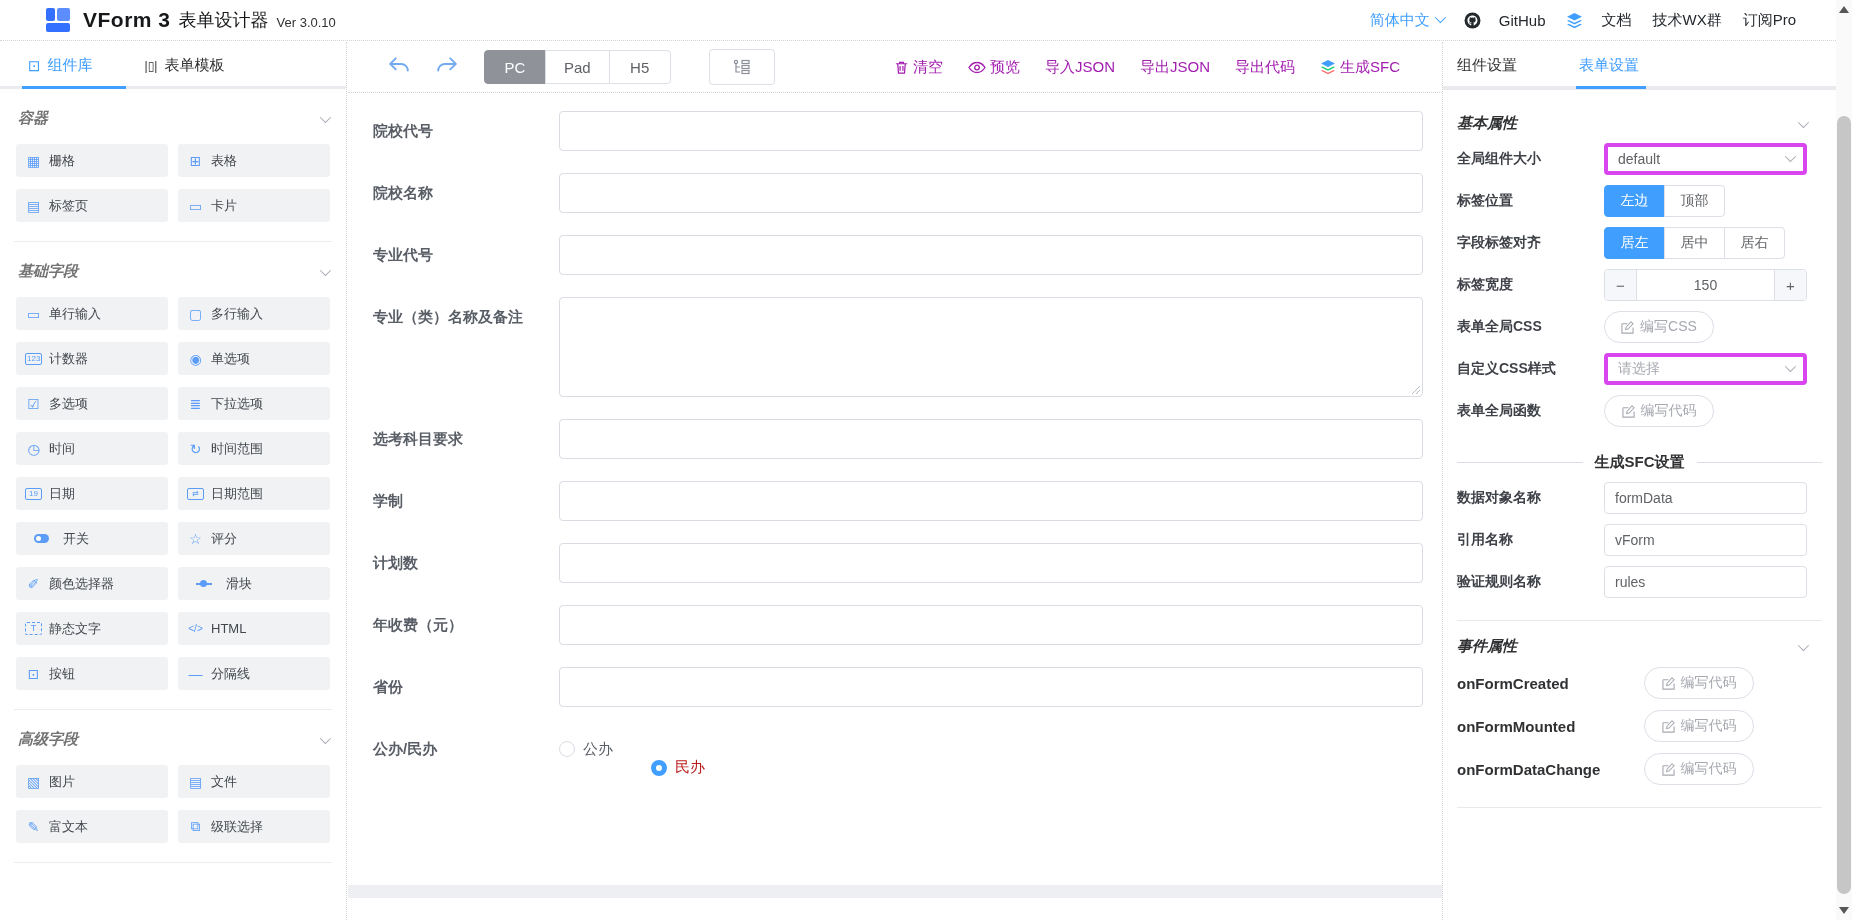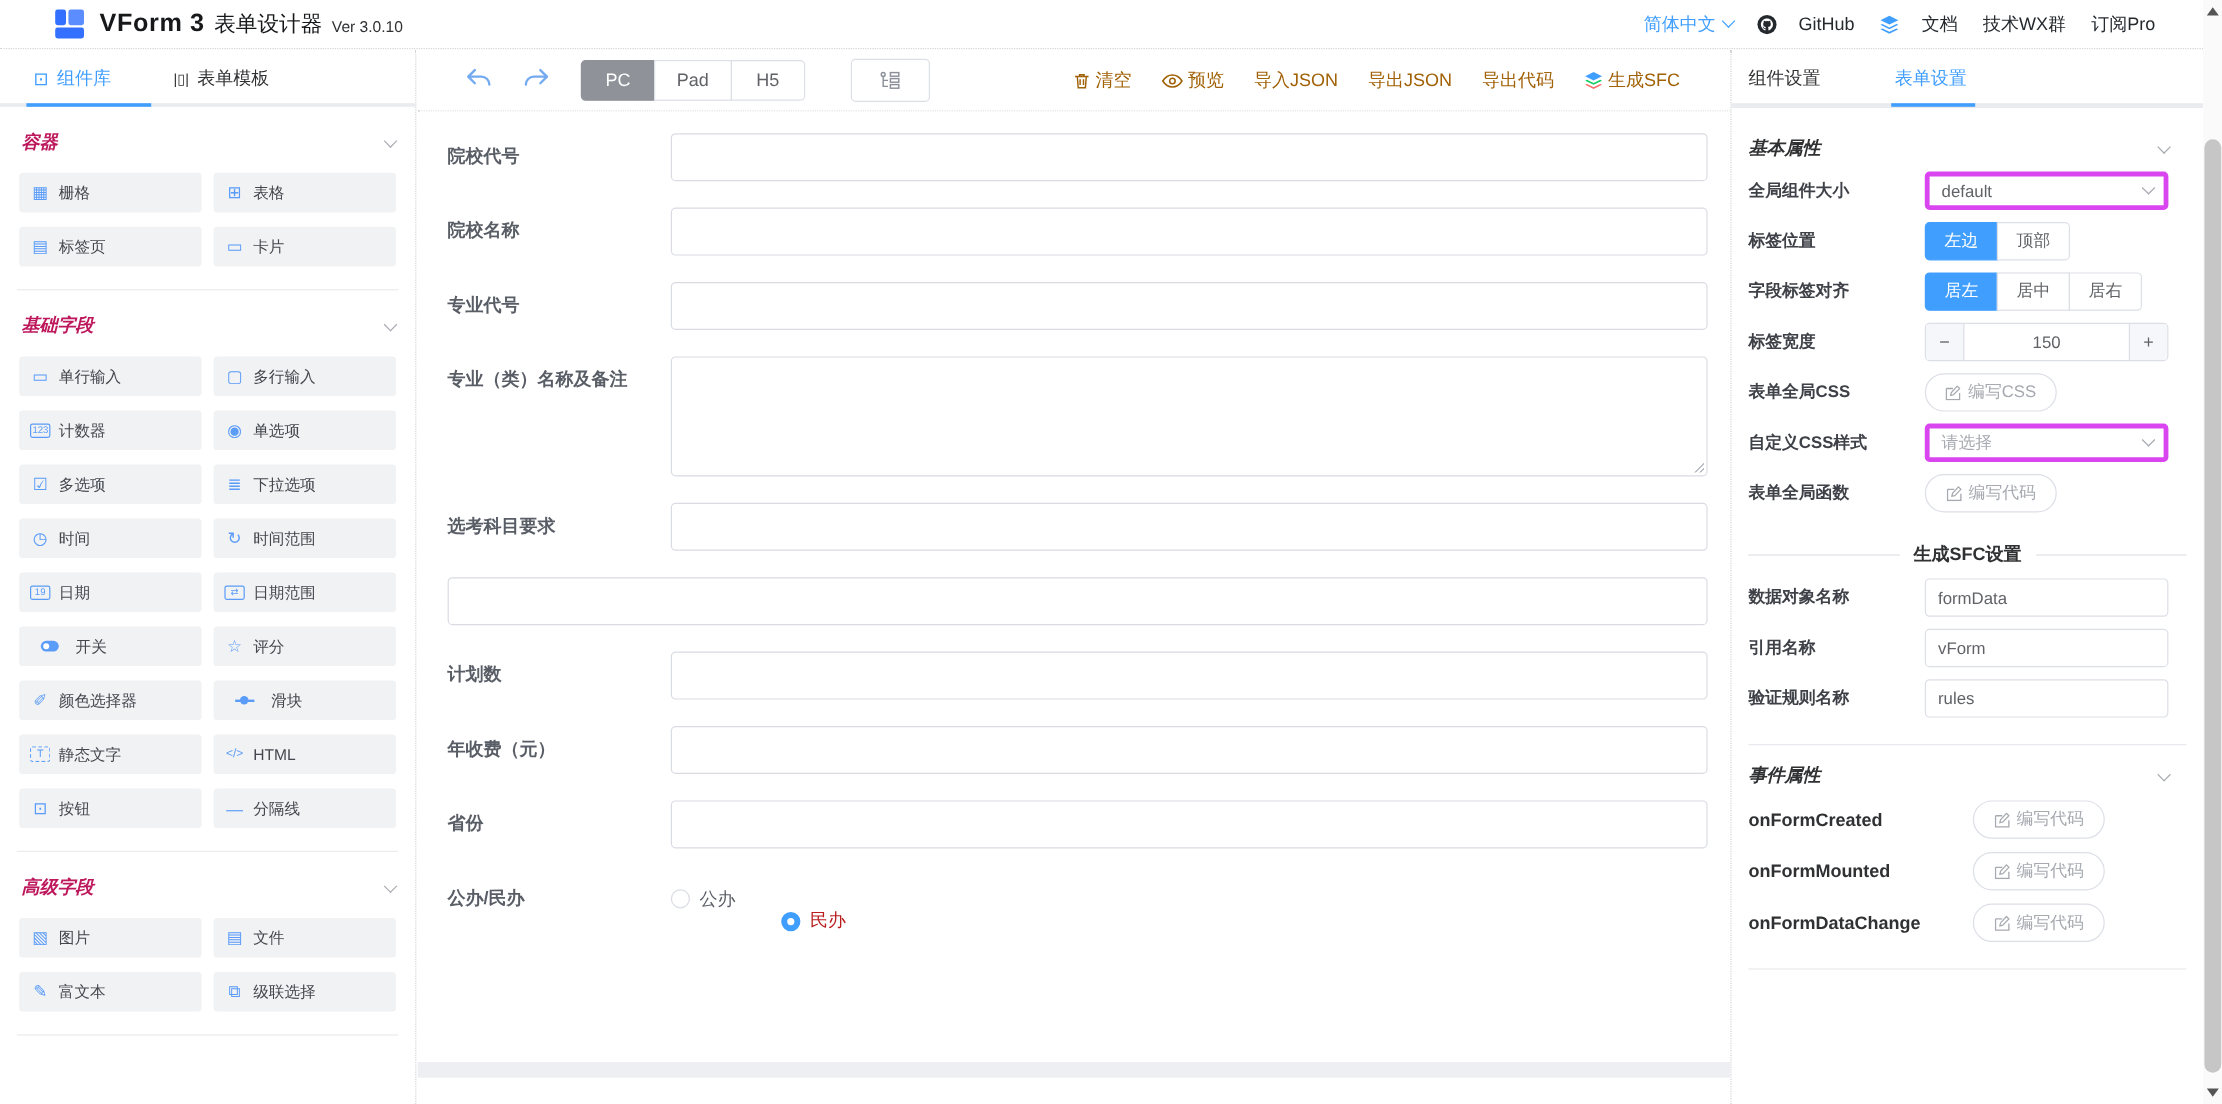--- a/index.html
+++ b/index.html
@@ -36,21 +36,21 @@
   .s-tabs { display:flex; gap:52px; height:47px; align-items:center; position:relative; padding-left:12px; }
   .s-tab { display:flex; align-items:center; gap:7px; font-size:15px; color:#303133; cursor:pointer; }
   .s-tab .ticon { font-size:15px; }
   .s-tab.active { color:#409eff; }
   .tab-track { position:absolute; left:-16px; right:-16px; bottom:0; height:3px; background:#e9ebef; }
   .tab-bar { position:absolute; bottom:0; height:3px; background:#409eff; z-index:2; }
   .s-tabs .tab-bar { left:6px; width:104px; }
 
   
   .sec-head { display:flex; align-items:center; justify-content:space-between;
-    font-size:15px; font-weight:bold; font-style:italic; color:#be185d; margin:20px 2px 16px 2px; }
+    font-size:15px; font-weight:bold; font-style:italic; color:#737373; margin:20px 2px 16px 2px; }
   .sec-div { border-top:1px solid #ececec; margin:19px -2px 0 -2px; }
   .items { display:grid; grid-template-columns:1fr 1fr; column-gap:10px; row-gap:12px; }
   .item { height:33px; background:#f1f2f4; border-radius:3px; display:flex; align-items:center;
     gap:7px; padding-left:9px; font-size:13px; color:#43474d; cursor:grab; }
   .item .ic { color:#5a9cf8; font-size:14px; width:17px; text-align:center; flex:0 0 17px; }
   .ic-box { font-size:8px !important; border:1px solid currentColor; border-radius:2px;
     padding:1px 1px; line-height:1; width:15px !important; }
   .ic-dash { border-style:dashed; font-size:9px !important; }
   .ic-switch { width:15px; height:9px; border-radius:5px; background:#5a9cf8; position:relative; flex:0 0 15px; margin-left:9px; margin-right:7px; }
   .ic-switch:after { content:""; position:absolute; left:2px; top:2px; width:5px; height:5px; border-radius:50%; background:#fff; }
@@ -63,21 +63,21 @@
   .hist .h { font-size:22px; color:#74aaf0; line-height:1; cursor:pointer; }
   .devgroup { display:flex; }
   .devgroup .dev { height:34px; min-width:62px; padding:0 18px; display:flex; align-items:center; justify-content:center;
     border:1px solid #dcdfe6; background:#fff; color:#606266; font-size:15px; cursor:pointer; margin-left:-1px; }
   .devgroup .dev:first-child { border-radius:4px 0 0 4px; margin-left:0; }
   .devgroup .dev:last-child { border-radius:0 4px 4px 0; }
   .devgroup .dev.active { background:#8f9399; border-color:#8f9399; color:#fff; }
   .outline-btn { margin-left:38px; width:66px; height:36px; border:1px solid #dcdfe6; border-radius:4px;
     display:flex; align-items:center; justify-content:center; color:#8a8f99; cursor:pointer; background:#fff; }
   .tb-actions { margin-left:auto; display:flex; align-items:center; gap:25px; }
-  .tb-link { color:#a16207; font-size:15px; display:flex; align-items:center; gap:4px; cursor:pointer; }
+  .tb-link { color:#a21caf; font-size:15px; display:flex; align-items:center; gap:4px; cursor:pointer; }
   .tb-link svg { display:block; }
 
   
   .canvas { height:792px; padding:18px 19px 0 25px; background:#fff; overflow:hidden; }
   .frow { display:flex; margin-bottom:22px; }
   .flabel { flex:0 0 186px; font-size:15px; font-weight:bold; color:#595e66; line-height:40px; padding-right:8px; }
   .fctl { flex:1; }
   .tinput { width:100%; height:40px; border:1px solid #d9dce3; border-radius:4px; background:#fff;
     font-size:14px; color:#606266; padding:0 12px; outline:none; font-family:inherit; }
   .tarea { position:relative; width:100%; height:100px; border:1px solid #d9dce3; border-radius:4px; background:#fff; }
@@ -428,20 +428,21 @@
           <div class="tarea">
             <span class="resize-grip"></span>
           </div>
         </div>
       </div>
       <div class="frow">
         <div class="flabel">选考科目要求</div>
         <div class="fctl"><input class="tinput" type="text" style=""></div>
       </div>
       <div class="frow">
+        <div class="flabel">学制</div>
         <div class="fctl"><input class="tinput" type="text" style=""></div>
       </div>
       <div class="frow">
         <div class="flabel">计划数</div>
         <div class="fctl"><input class="tinput" type="text" style=""></div>
       </div>
       <div class="frow">
         <div class="flabel">年收费（元）</div>
         <div class="fctl"><input class="tinput" type="text" style=""></div>
       </div>

